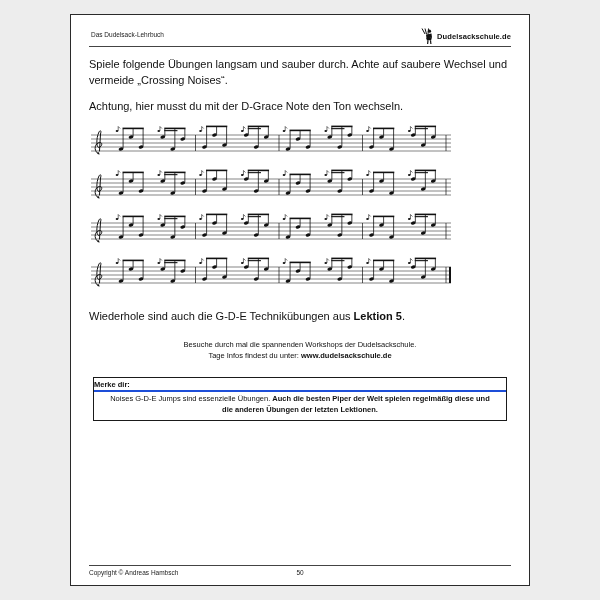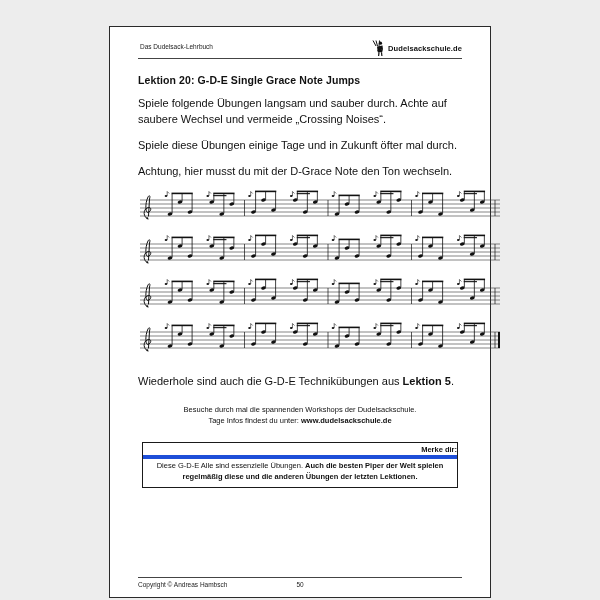--- a/index.html
+++ b/index.html
@@ -5,37 +5,37 @@
   html,body{margin:0;padding:0}
   body{
     width:600px;height:600px;
     background:#ededed;
     font-family:"Liberation Sans",sans-serif;
     color:#111;
     overflow:hidden;
   }
   .canvas{width:600px;height:600px;display:flex;justify-content:center;align-items:flex-start}
   .page{
-    width:382px;height:572px;margin-top:26px;
+    width:460px;height:572px;margin-top:14px;
     background:#fff;border:1px solid #2a2a2a;box-sizing:border-box;
-    padding:13px 28px 9px;display:flex;flex-direction:column;
+    padding:13px 18px 9px;display:flex;flex-direction:column;
   }
   .hdr{display:flex;justify-content:space-between;align-items:flex-start}
   .hdr-left{font-size:6.5px;color:#222;padding-top:3px;padding-left:2px}
   .logo{display:flex;align-items:center;gap:3px}
   .logo-text{font-size:7.5px;font-weight:bold;letter-spacing:.1px}
   .hdr-rule{border-bottom:1px solid #444;margin-top:2px}
   .title{font-size:10.5px;font-weight:bold;margin:15px 0 0;letter-spacing:.1px}
   .para{font-size:11px;line-height:1.45;margin:10px 0 0}
   .bold{font-weight:normal}
   .music{margin-top:8px}
   .music svg{display:block;margin:0 0 2px}
   .workshop{margin-top:14px;font-size:7.5px;line-height:1.5;text-align:center}
   .merke{border:1.5px solid #1a1a1a;margin:16px 4px 0;font-size:7.5px}
-  .merke-title{font-weight:bold;text-align:right;padding:2px 0 1px;border-bottom:4px solid #1d4ed8}
+  .merke-title{font-weight:bold;text-align:left;padding:2px 0 1px;border-bottom:2px solid #1d4ed8}
   .merke-body{text-align:center;padding:2px 10px 4px;line-height:1.45}
   .tune{margin-top:32px;text-align:justify}
   .footer-rule{margin-top:auto;border-bottom:1px solid #444}
   .footer{position:relative;font-size:6.5px;padding-top:3px;color:#222}
   .footer .page-num{position:absolute;left:0;right:0;text-align:center}
 </style>
 </head>
 <body>
 
 <div class="canvas">
@@ -52,24 +52,22 @@
           <path d="M5,6.5 L10.5,5.5 L11,9.5 L5.5,10.5 Z" fill="#111"></path>
           <path d="M5.2,10 L11,9.2 L10.2,12 L6,12.4 Z" fill="#111"></path>
           <line x1="7" y1="12.4" x2="6.6" y2="16" stroke="#111" stroke-width="1.2"></line>
           <line x1="9.5" y1="12.2" x2="9.9" y2="16" stroke="#111" stroke-width="1.2"></line>
         </svg>
         <span class="logo-text">Dudelsackschule.de</span>
       </span>
     </div>
     <div class="hdr-rule"></div>
 
-    <div class="title">Lektion 20: G-D-E Single Grace Note Jumps</div>
 
     <p class="para">Spiele folgende Übungen langsam und sauber durch. Achte auf saubere Wechsel und vermeide „Crossing Noises“.</p>
-    <p class="para">Spiele diese Übungen einige Tage und in Zukunft öfter mal durch.</p>
     <p class="para bold">Achtung, hier musst du mit der D-Grace Note den Ton wechseln.</p>
 
     <div class="music">
         <svg width="364" height="42" viewBox="0 0 364 42">
           <line x1="2" y1="12" x2="362" y2="12" stroke="#333" stroke-width="0.6"></line>
           <line x1="2" y1="16" x2="362" y2="16" stroke="#333" stroke-width="0.6"></line>
           <line x1="2" y1="20" x2="362" y2="20" stroke="#333" stroke-width="0.6"></line>
           <line x1="2" y1="24" x2="362" y2="24" stroke="#333" stroke-width="0.6"></line>
           <line x1="2" y1="28" x2="362" y2="28" stroke="#333" stroke-width="0.6"></line>
           <path d="M10,31 C5,29 5,22 9,20 C13,18 14,22 11,24 C7,27 7,15 10,9 C11.5,6.5 12.5,8 11.5,11 L10.5,28" fill="none" stroke="#111" stroke-width="1" stroke-linecap="round"></path>
@@ -459,21 +457,21 @@
 
     <p class="para"><span>Wiederhole sind auch die G-D-E Technikübungen aus </span><b>Lektion 5</b><span>.</span></p>
 
     <div class="workshop">
       <div>Besuche durch mal die spannenden Workshops der Dudelsackschule.</div>
       <div><span>Tage Infos findest du unter: </span><b>www.dudelsackschule.de</b></div>
     </div>
 
     <div class="merke">
       <div class="merke-title">Merke dir:</div>
-      <div class="merke-body"><span>Diese G-D-E Alle sind essenzielle Übungen. </span><b>Auch die besten Piper der Welt spielen regelmäßig diese und die anderen Übungen der letzten Lektionen.</b></div>
+      <div class="merke-body"><span>Noises G-D-E Jumps sind essenzielle Übungen. </span><b>Auch die besten Piper der Welt spielen regelmäßig diese und die anderen Übungen der letzten Lektionen.</b></div>
     </div>
 
 
     <div class="footer-rule"></div>
     <div class="footer">
       <span>Copyright © Andreas Hambsch</span>
       <span class="page-num">50</span>
     </div>
 
   </div>

